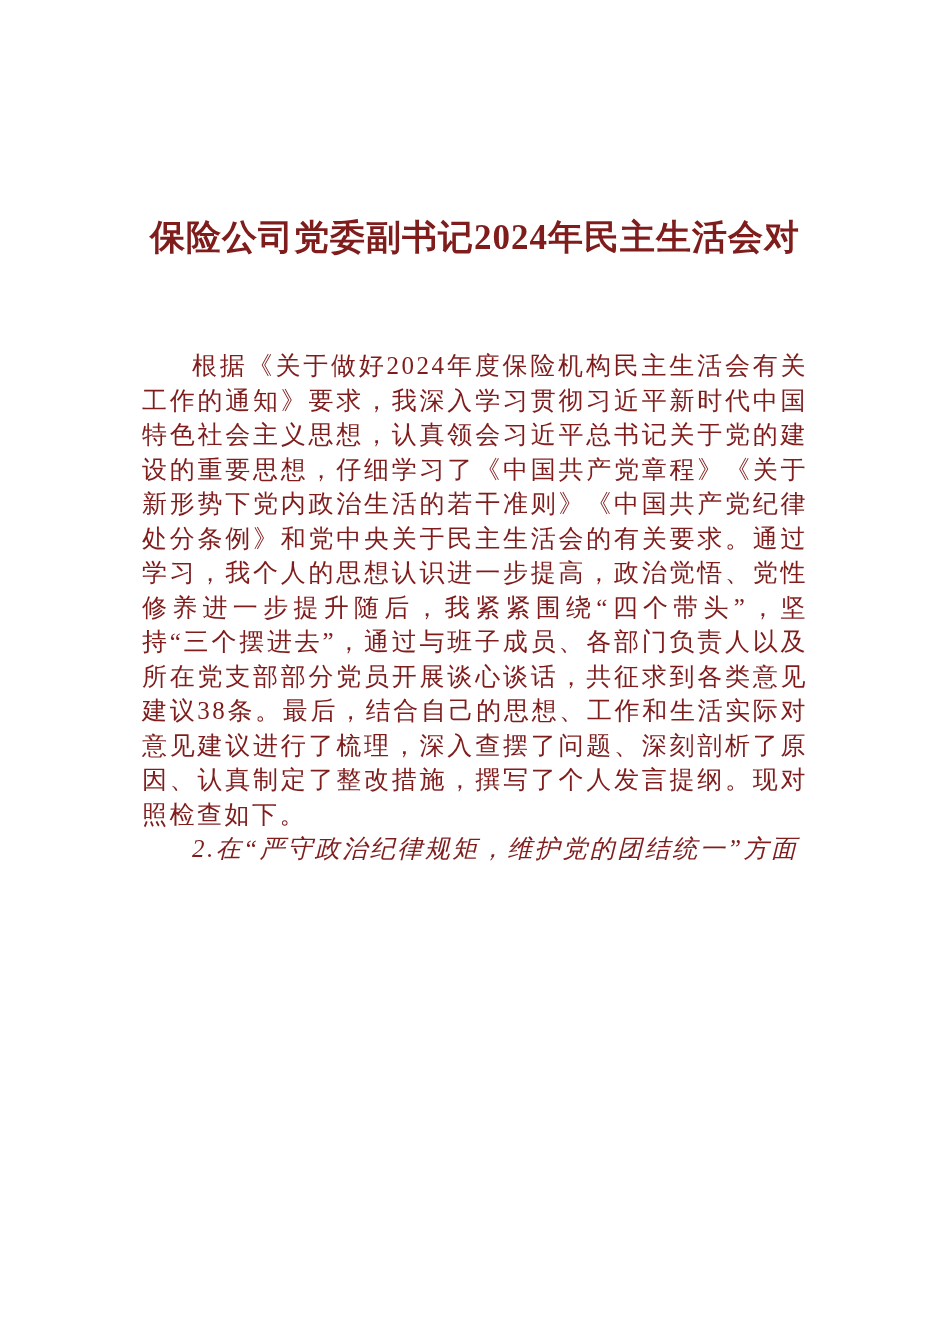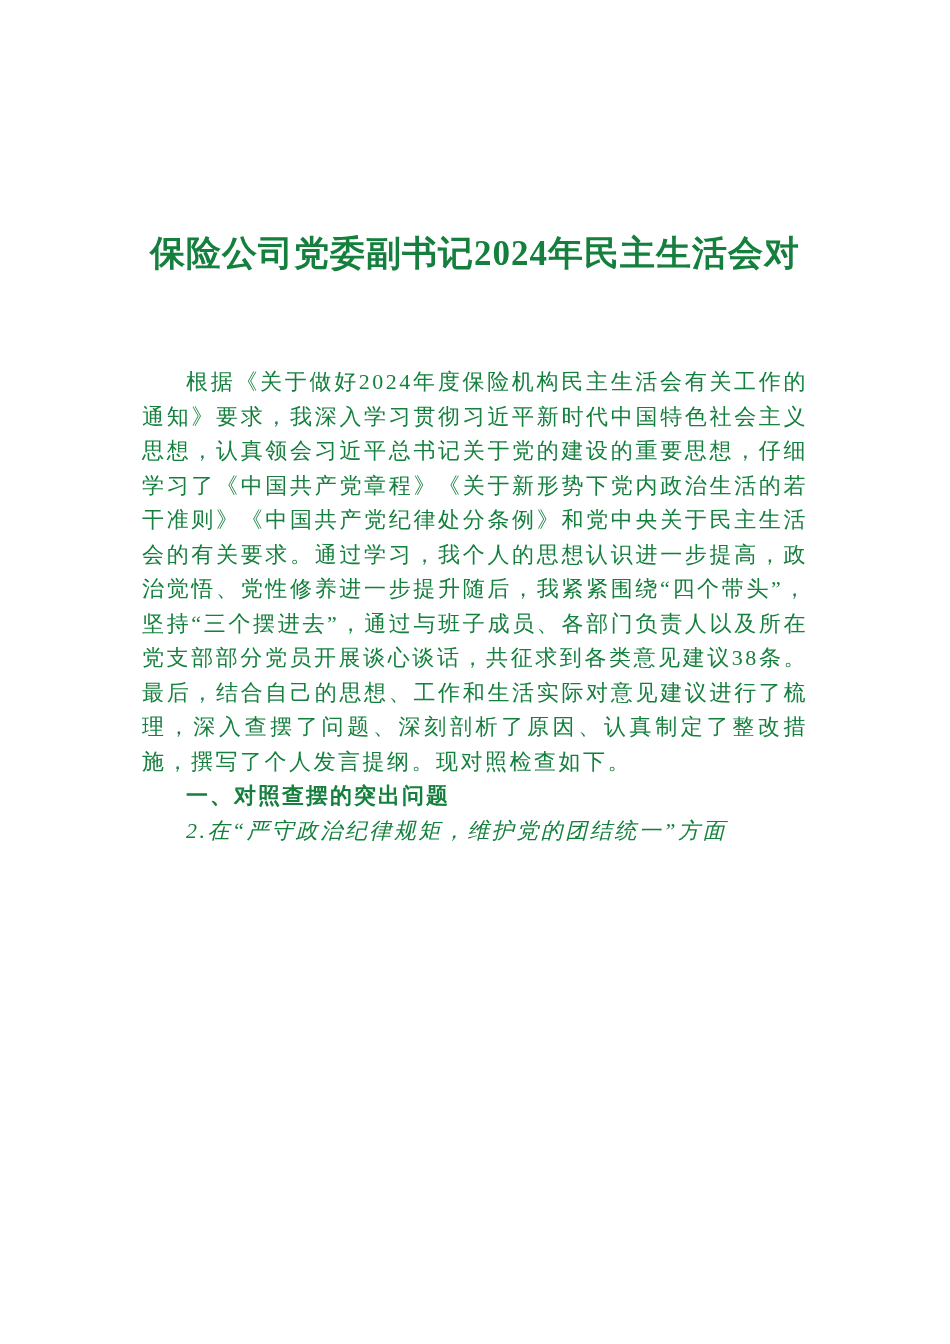--- a/index.html
+++ b/index.html
@@ -4,42 +4,42 @@
 <style>
   html, body {
     margin: 0;
     padding: 0;
     background: #ffffff;
   }
   .page {
     position: relative;
     width: 950px;
     height: 1100px;
-    margin: 16px auto;
+    margin: 0 auto;
     background: #ffffff;
-    color: #15803d;
+    color: #7f1d1d;
     overflow: hidden;
     font-family: "Liberation Serif", "DejaVu Serif", serif;
   }
   .doc-title {
     padding-top: 180px;
     text-align: center;
     font-size: 35px;
     line-height: 70px;
     font-weight: 700;
     font-family: "Liberation Serif", "DejaVu Serif", serif;
     letter-spacing: 1px;
   }
   .title-line {
     display: block;
   }
   .content {
     width: 666px;
     margin: 76px auto 0 auto;
-    font-size: 22px;
+    font-size: 25px;
     line-height: 34.5px;
     text-align: justify;
     text-justify: inter-ideograph;
     letter-spacing: 2.5px;
   }
   .content p {
     margin: 0;
     padding: 0;
     text-indent: 2em;
   }
@@ -61,17 +61,16 @@
 <body>
 
 <div class="page">
 
   <h1 class="doc-title">
     <span class="title-line">保险公司党委副书记2024年民主生活会对</span>
   </h1>
 
   <div class="content">
     <p class="para-body">根据《关于做好2024年度保险机构民主生活会有关工作的通知》要求，我深入学习贯彻习近平新时代中国特色社会主义思想，认真领会习近平总书记关于党的建设的重要思想，仔细学习了《中国共产党章程》《关于新形势下党内政治生活的若干准则》《中国共产党纪律处分条例》和党中央关于民主生活会的有关要求。通过学习，我个人的思想认识进一步提高，政治觉悟、党性修养进一步提升随后，我紧紧围绕“四个带头”，坚持“三个摆进去”，通过与班子成员、各部门负责人以及所在党支部部分党员开展谈心谈话，共征求到各类意见建议38条。最后，结合自己的思想、工作和生活实际对意见建议进行了梳理，深入查摆了问题、深刻剖析了原因、认真制定了整改措施，撰写了个人发言提纲。现对照检查如下。</p>
-    <p class="para-heading1">一、对照查摆的突出问题</p>
     <p class="para-subheading">2.在“严守政治纪律规矩，维护党的团结统一”方面</p>
   </div>
 
 </div>
 
 </body></html>

